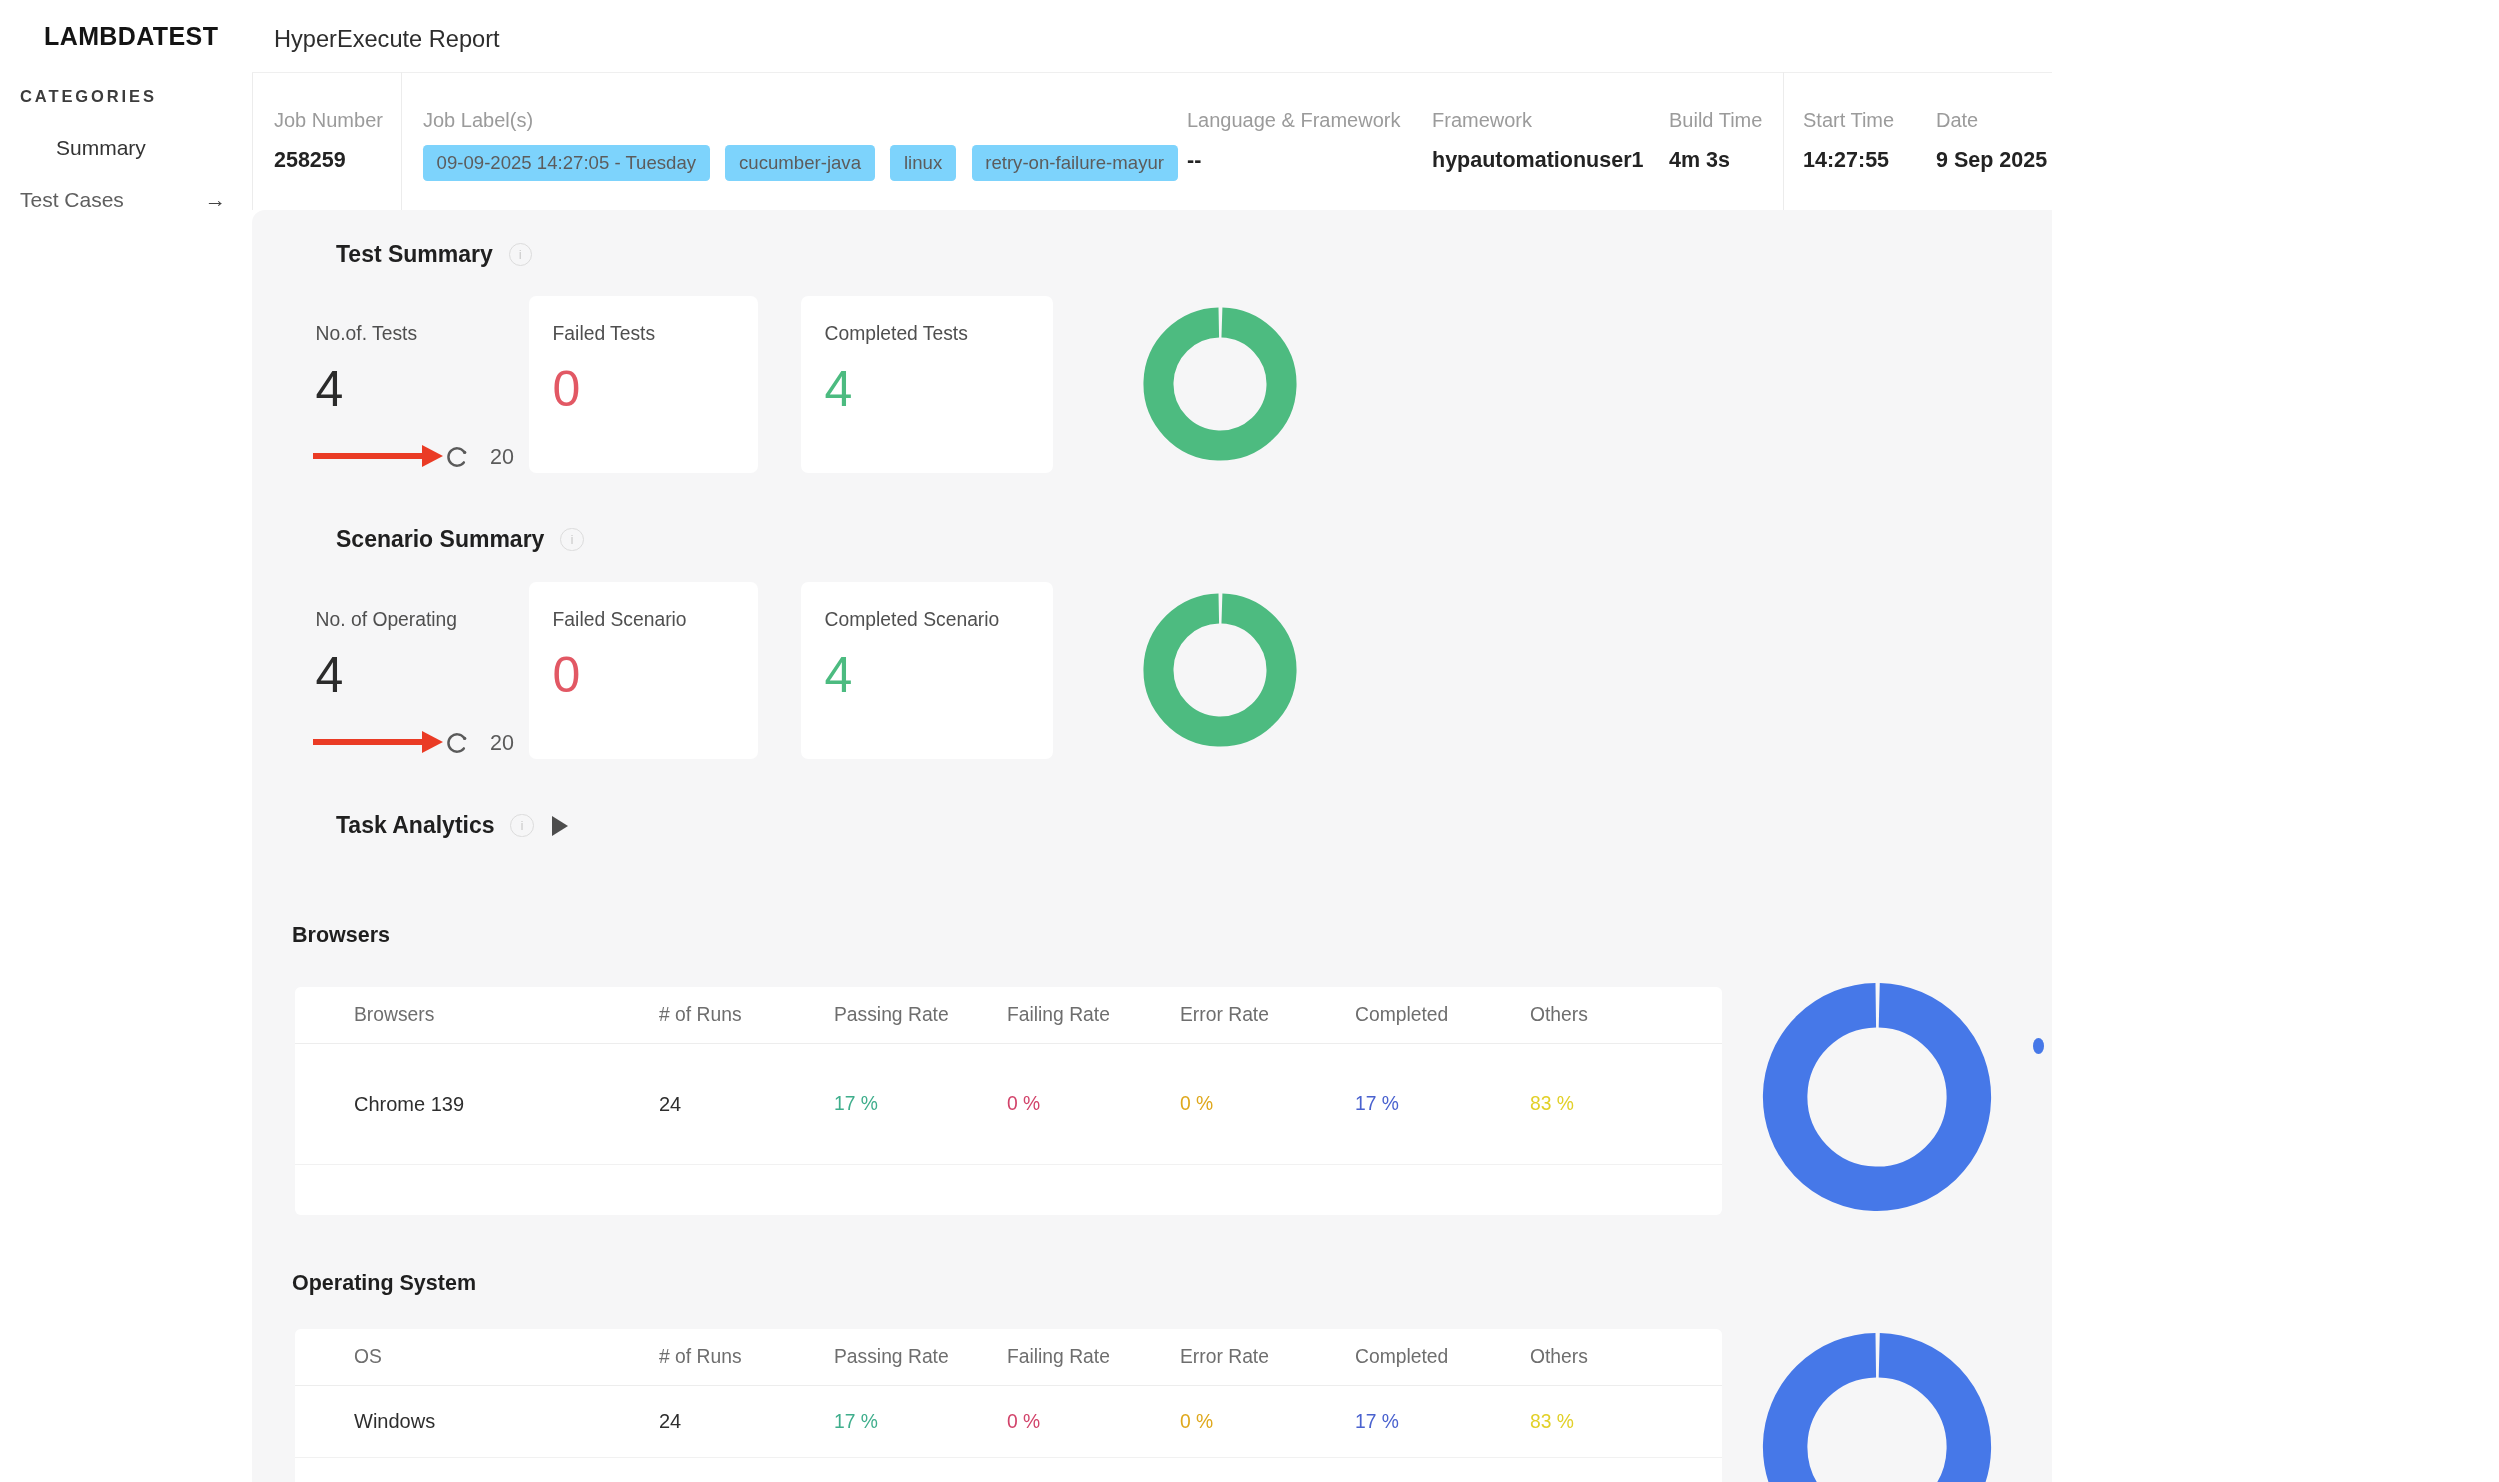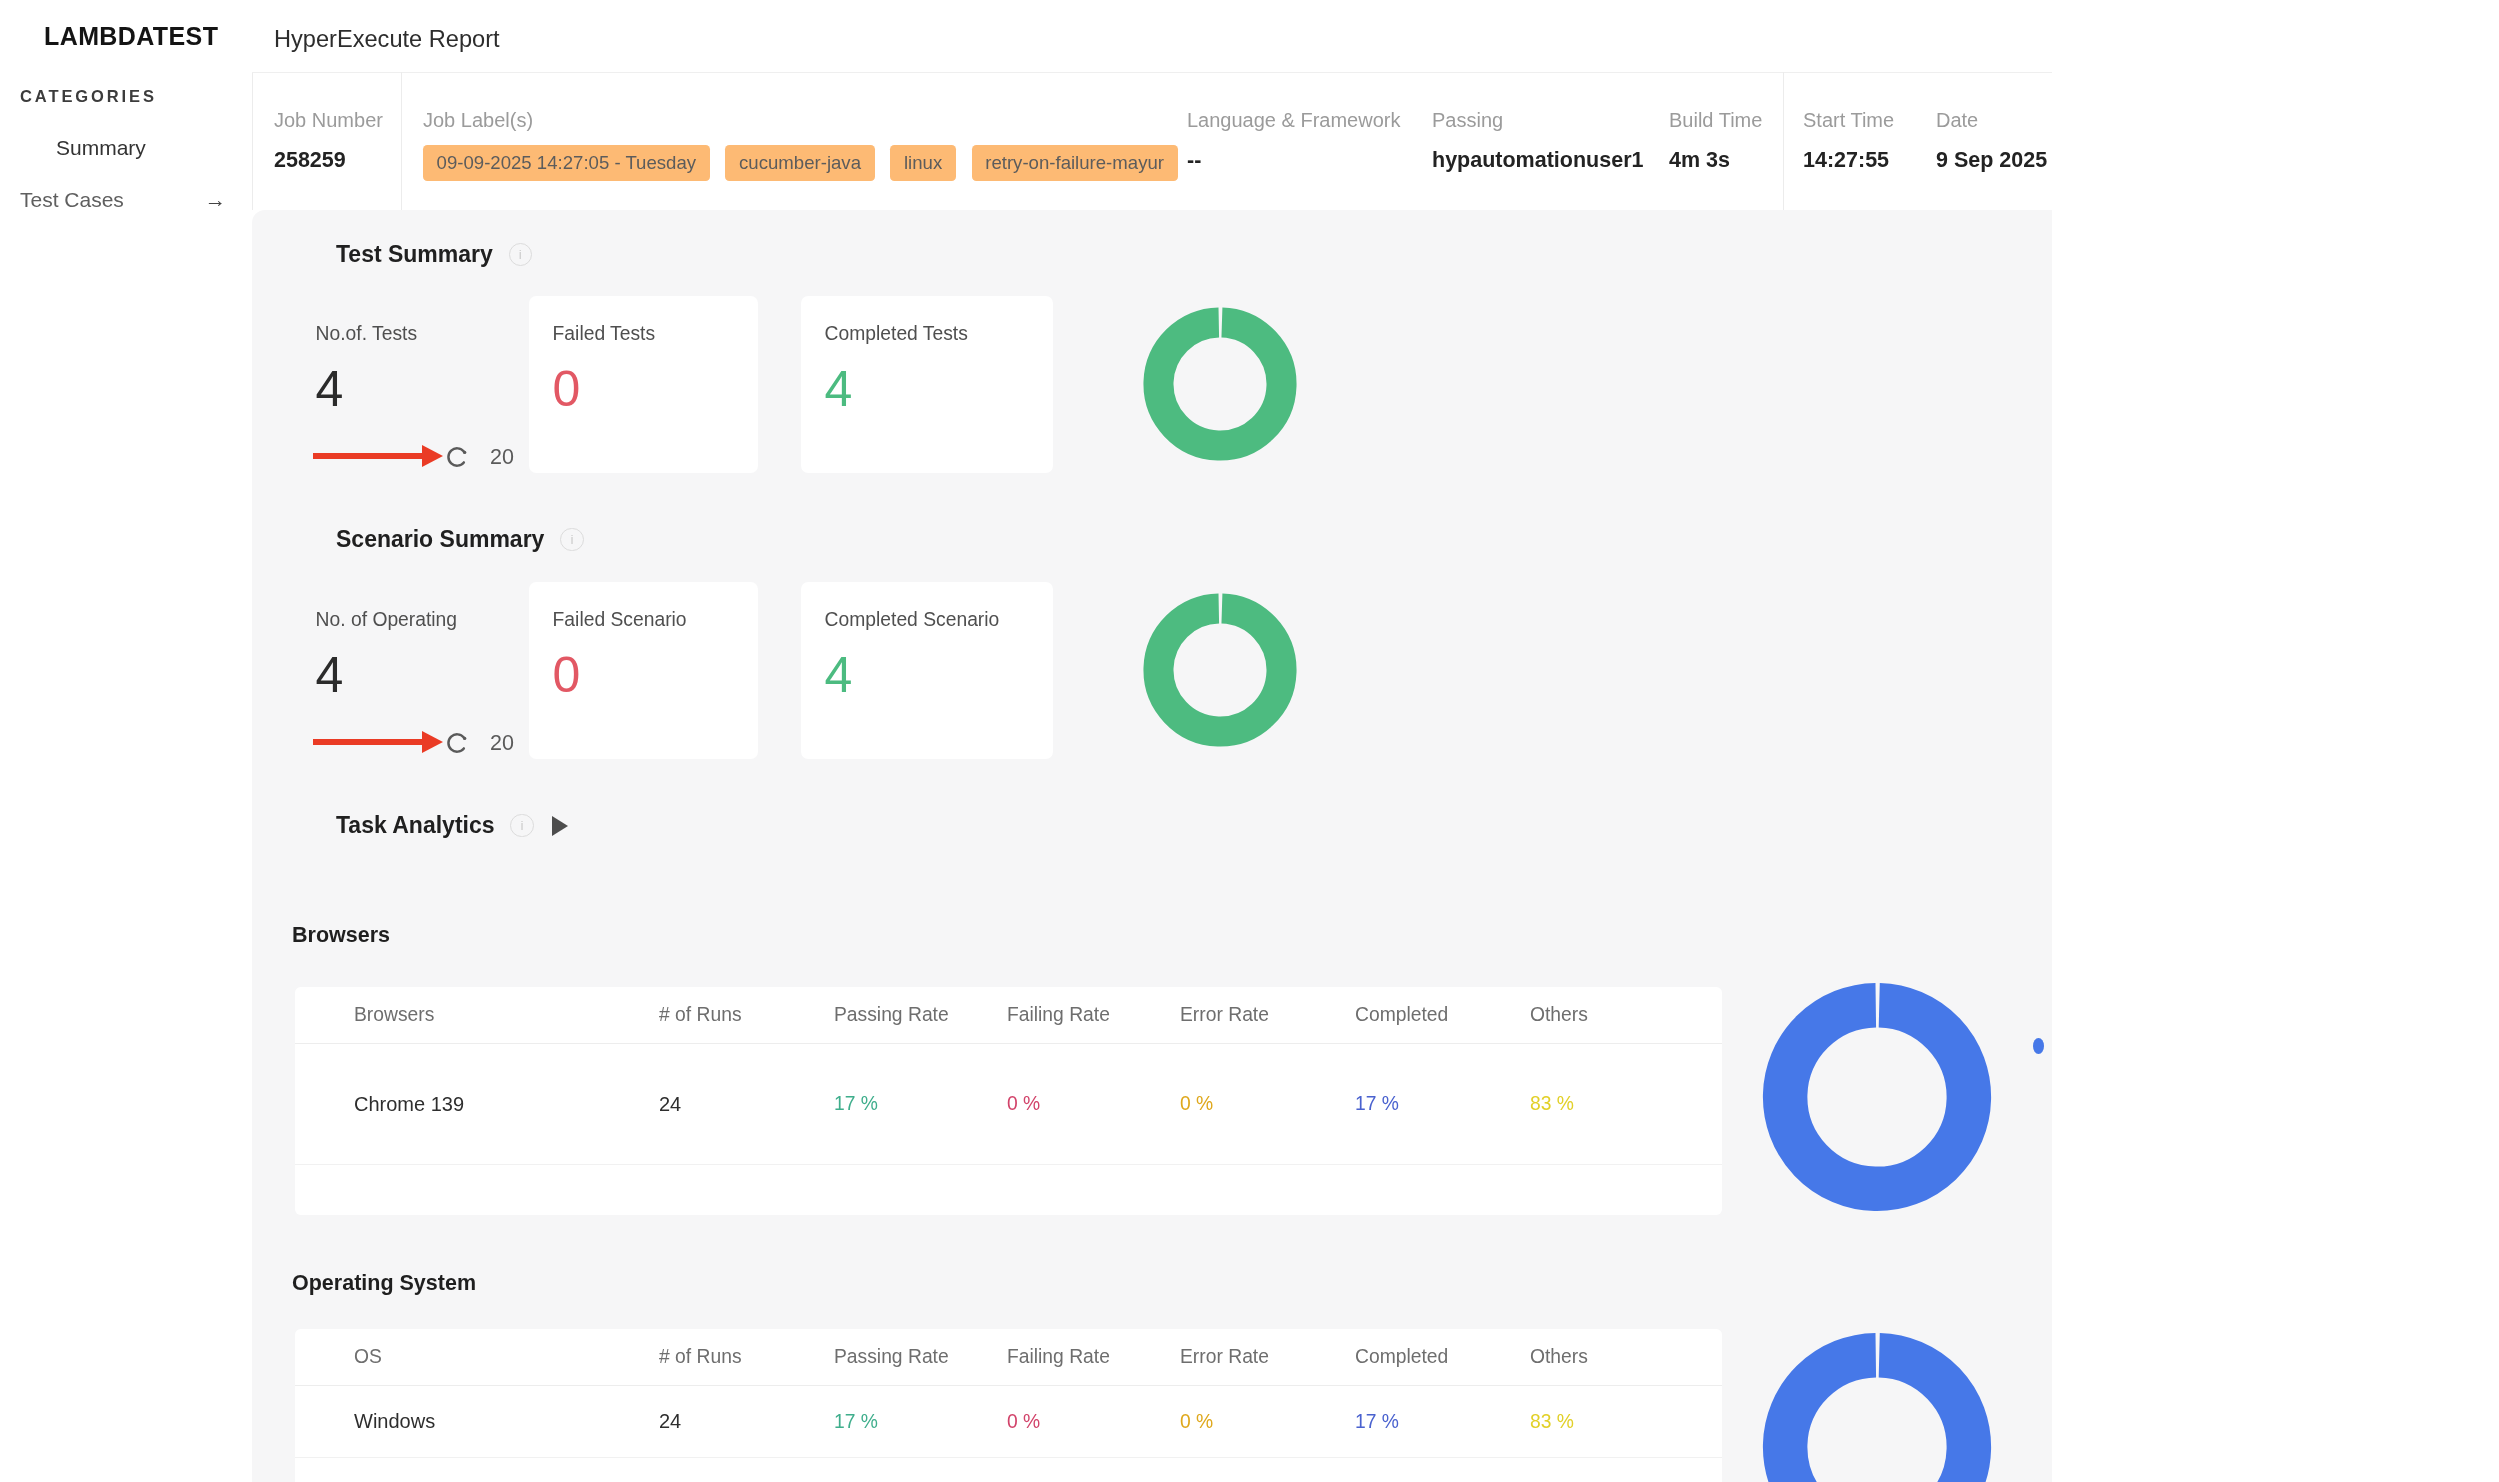--- a/index.html
+++ b/index.html
@@ -17,21 +17,21 @@
   .side-arrow{font-size:21.5px;color:#444;}
   .side-border{position:absolute;left:252px;top:72px;width:1.4px;height:138px;background:#ececec;}
 
   
   .page-title{position:absolute;left:274px;top:26px;font-size:23.6px;font-weight:500;color:#2d2d2d;}
   .hdr-divider{position:absolute;left:252px;top:72px;width:2248px;height:1.4px;background:#efefef;}
   .job-label{position:absolute;top:109px;font-size:20px;color:#9b9b9b;white-space:nowrap;}
   .job-value{position:absolute;top:148px;font-size:21.5px;color:#232323;font-weight:700;white-space:nowrap;}
   .vdiv{position:absolute;top:72px;width:1.4px;height:138px;background:#ececec;}
   .tags{position:absolute;left:423px;top:145px;display:flex;gap:15.8px;}
-  .tag{background:#fdba74;color:#5c5c5c;font-size:18.6px;line-height:1;padding:8.6px 13.6px;border-radius:4.3px;white-space:nowrap;}
+  .tag{background:#7dd3fc;color:#5c5c5c;font-size:18.6px;line-height:1;padding:8.6px 13.6px;border-radius:4.3px;white-space:nowrap;}
 
   
   .canvas{position:absolute;left:252px;top:210px;width:2248px;height:1273px;background:#f6f6f7;
           border-radius:13px 13px 0 0;}
 
   .section-title{position:absolute;display:flex;align-items:center;font-size:23px;font-weight:700;color:#202020;margin-left:44px;}
   .info-icon{width:21.5px;height:21.5px;border:1.4px solid #dcdcdc;border-radius:50%;margin-left:15.8px;
              display:flex;align-items:center;justify-content:center;font-size:13.6px;color:#cdcdcd;
              font-weight:400;flex:0 0 auto;}
   .expand-tri{width:0;height:0;border-left:16.5px solid #4d4d4d;border-top:10px solid transparent;
@@ -99,21 +99,21 @@
   <div class="tags">
     <span class="tag">09-09-2025 14:27:05 - Tuesday</span>
     <span class="tag">cucumber-java</span>
     <span class="tag">linux</span>
     <span class="tag">retry-on-failure-mayur</span>
   </div>
 
   <div class="job-label" style="left:1187px">Language &amp; Framework</div>
   <div class="job-value" style="left:1187px">--</div>
 
-  <div class="job-label" style="left:1432px">Passing</div>
+  <div class="job-label" style="left:1432px">Framework</div>
   <div class="job-value" style="left:1432px">hypautomationuser1</div>
 
   <div class="job-label" style="left:1669px">Build Time</div>
   <div class="job-value" style="left:1669px">4m 3s</div>
   <div class="vdiv" style="left:1783px"></div>
 
   <div class="job-label" style="left:1803px">Start Time</div>
   <div class="job-value" style="left:1803px">14:27:55</div>
 
   <div class="job-label" style="left:1936px">Date</div>

